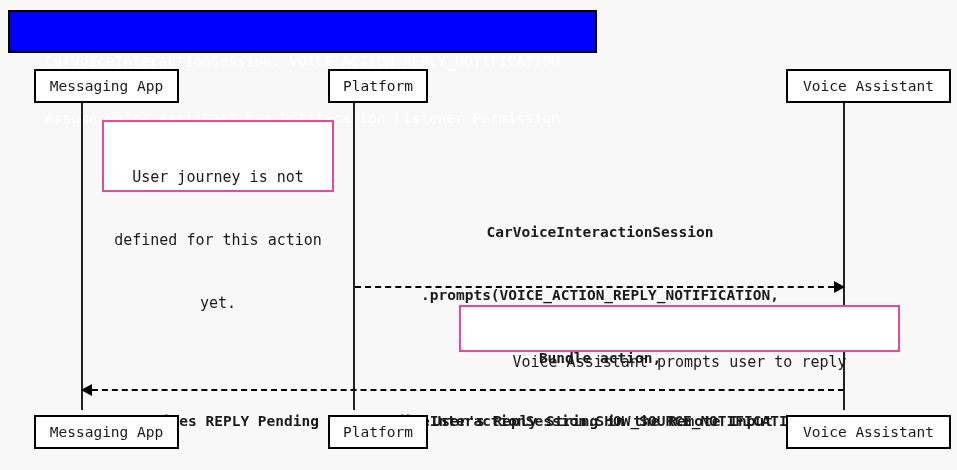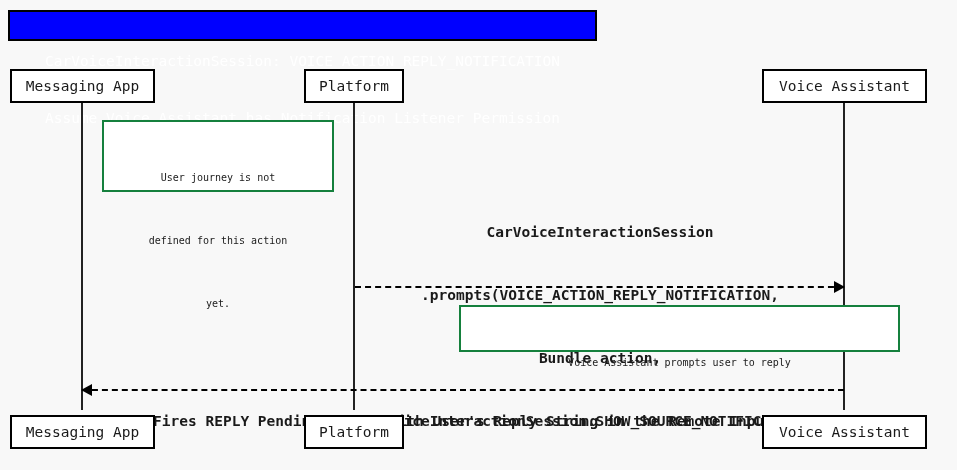--- a/index.html
+++ b/index.html
@@ -16,21 +16,21 @@
     font-family: "DejaVu Sans Mono", "Liberation Mono", monospace;
     overflow: hidden;
   }
 
   
   .title-banner {
     position: absolute;
     left: 8px;
     top: 10px;
     width: 589px;
-    height: 31px;
+    height: 43px;
     background: #0000ff;
     border: 2px solid #000000;
     box-sizing: border-box;
     color: #ffffff;
     font-size: 14.5px;
     line-height: 19px;
     padding-top: 2px;
     text-align: center;
     white-space: pre;
   }
@@ -42,37 +42,38 @@
     border: 2px solid #000000;
     background: #ffffff;
     box-sizing: border-box;
     color: #1a1a1a;
     font-size: 14.5px;
     display: flex;
     align-items: center;
     justify-content: center;
     white-space: pre;
     height: 34px;
+    margin-left: 24px;
   }
 
   
   .lifeline {
     position: absolute;
     width: 2px;
     background: #222222;
   }
 
   
   .note {
     position: absolute;
-    border: 2px solid #15803d;
+    border: 2px solid #ec4899;
     background: #ffffff;
     box-sizing: border-box;
     color: #1a1a1a;
-    font-size: 10px;
+    font-size: 15px;
     line-height: 21px;
     text-align: center;
     white-space: pre;
     padding: 3px 6px;
   }
   .note-line { display: block; }
 
   
   .msg-label {
     position: absolute;

